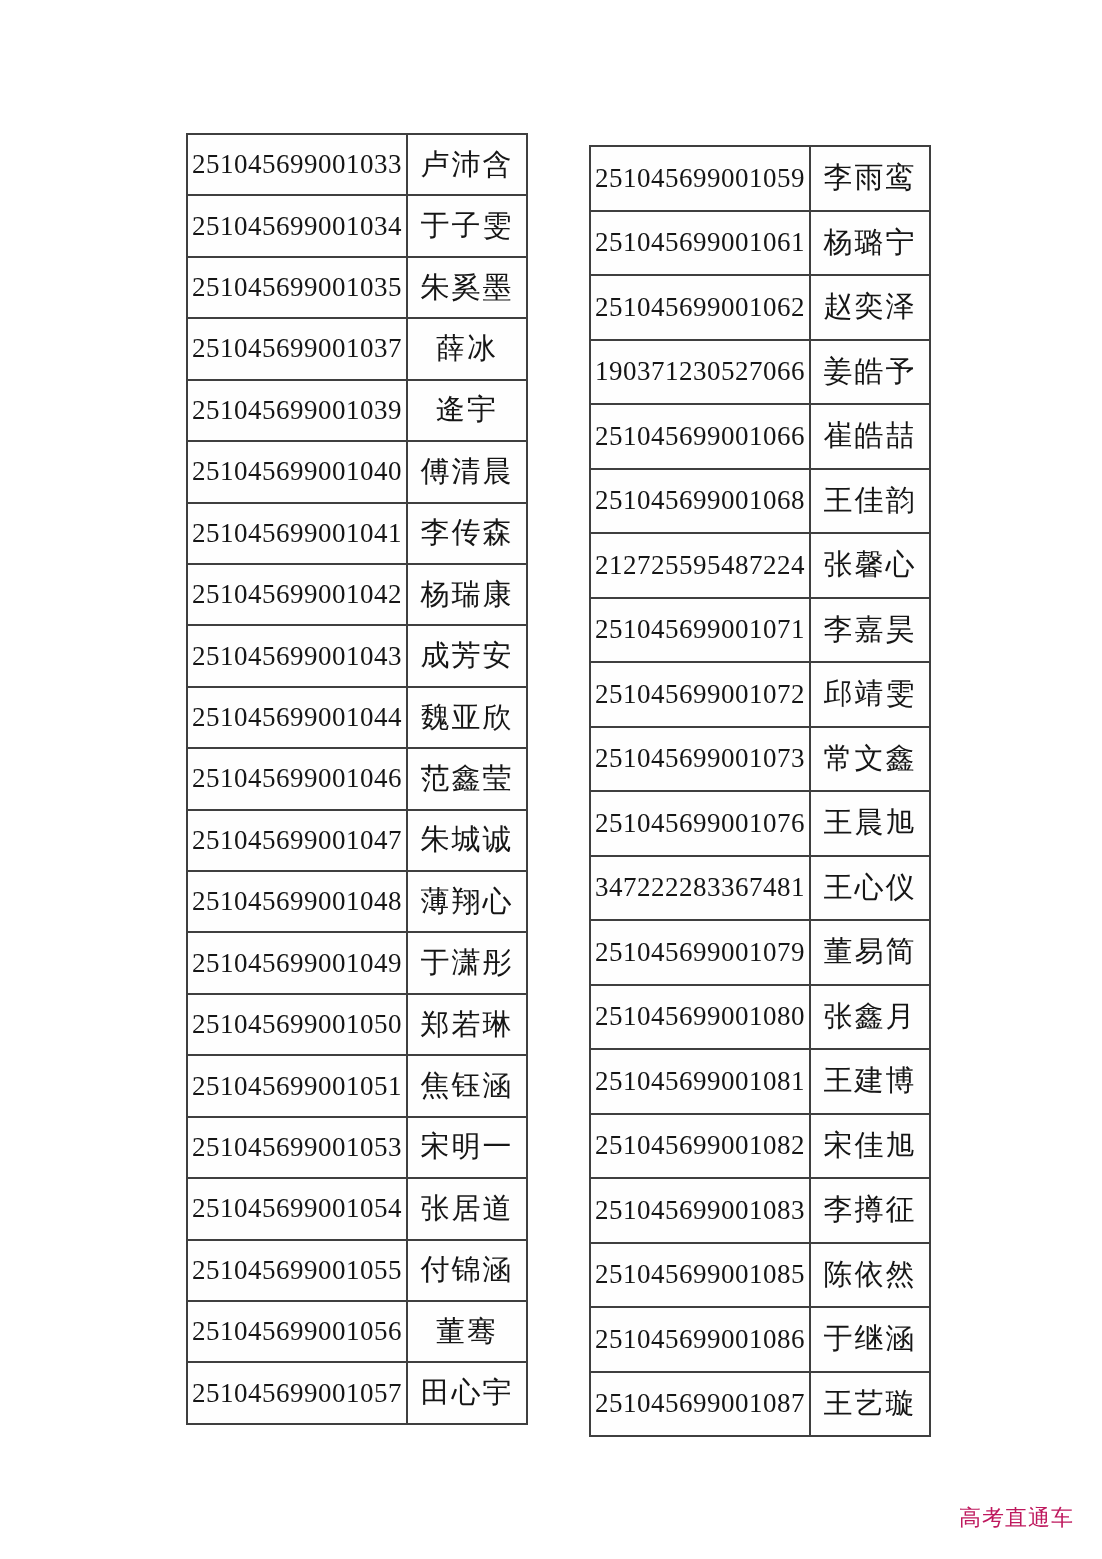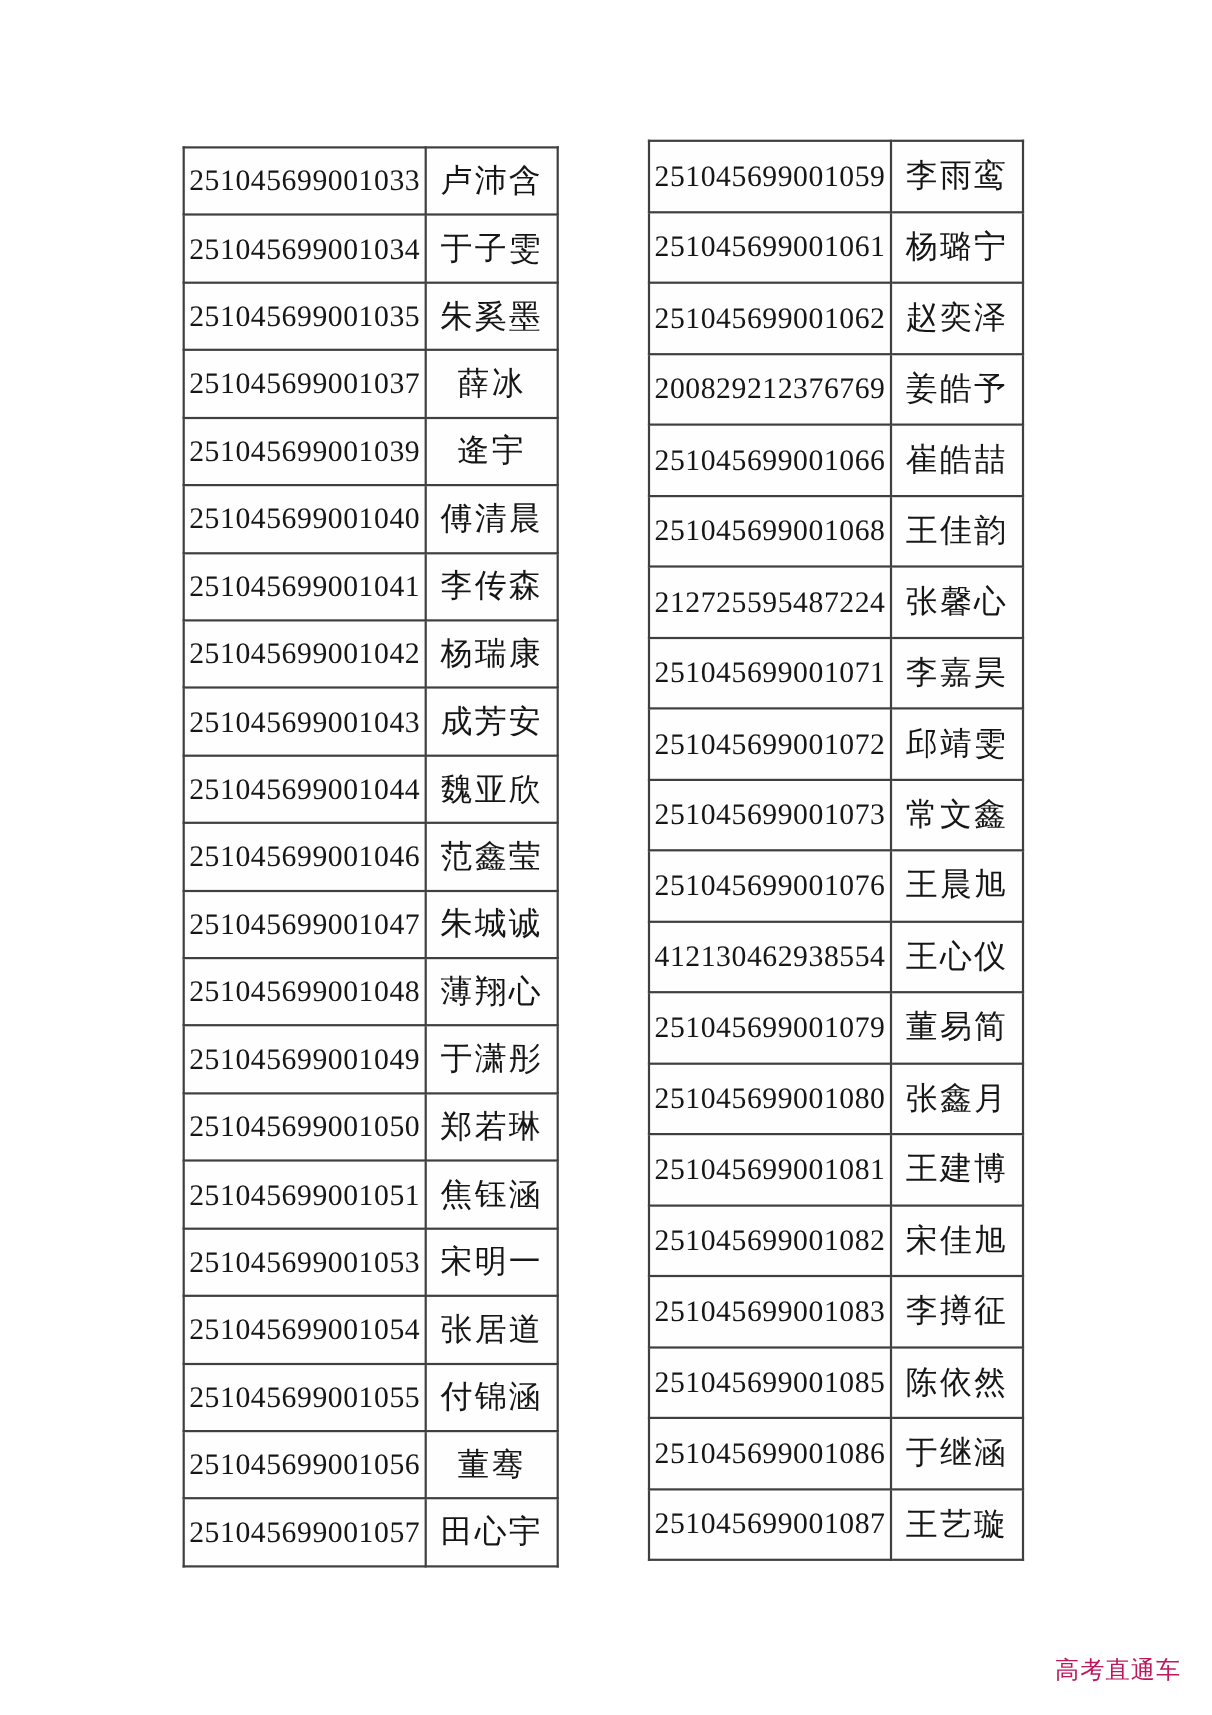--- a/index.html
+++ b/index.html
@@ -11,22 +11,22 @@
     overflow: hidden;
     font-family: "Liberation Serif", "DejaVu Serif", serif;
   }
   table.roster {
     position: absolute;
     border-collapse: collapse;
     table-layout: fixed;
     width: 342px;
     height: 1292px;
   }
-  #table-left  { left: 166px; top: 133px; }
-  #table-right { left: 589px; top: 127px; }
+  #table-left  { left: 186px; top: 133px; }
+  #table-right { left: 589px; top: 145px; }
   table.roster td {
     border: 2px solid #3f3f3f;
     text-align: center;
     vertical-align: middle;
     padding: 0;
     color: #161616;
     background: #fefefe;
   }
   td.id-cell {
     width: 218px;
@@ -153,21 +153,21 @@
         </tr>
         <tr>
           <td class="id-cell">251045699001061</td>
           <td class="name-cell">杨璐宁</td>
         </tr>
         <tr>
           <td class="id-cell">251045699001062</td>
           <td class="name-cell">赵奕泽</td>
         </tr>
         <tr>
-          <td class="id-cell">200829212376769</td>
+          <td class="id-cell">190371230527066</td>
           <td class="name-cell">姜皓予</td>
         </tr>
         <tr>
           <td class="id-cell">251045699001066</td>
           <td class="name-cell">崔皓喆</td>
         </tr>
         <tr>
           <td class="id-cell">251045699001068</td>
           <td class="name-cell">王佳韵</td>
         </tr>
@@ -185,21 +185,21 @@
         </tr>
         <tr>
           <td class="id-cell">251045699001073</td>
           <td class="name-cell">常文鑫</td>
         </tr>
         <tr>
           <td class="id-cell">251045699001076</td>
           <td class="name-cell">王晨旭</td>
         </tr>
         <tr>
-          <td class="id-cell">412130462938554</td>
+          <td class="id-cell">347222283367481</td>
           <td class="name-cell">王心仪</td>
         </tr>
         <tr>
           <td class="id-cell">251045699001079</td>
           <td class="name-cell">董易简</td>
         </tr>
         <tr>
           <td class="id-cell">251045699001080</td>
           <td class="name-cell">张鑫月</td>
         </tr>

